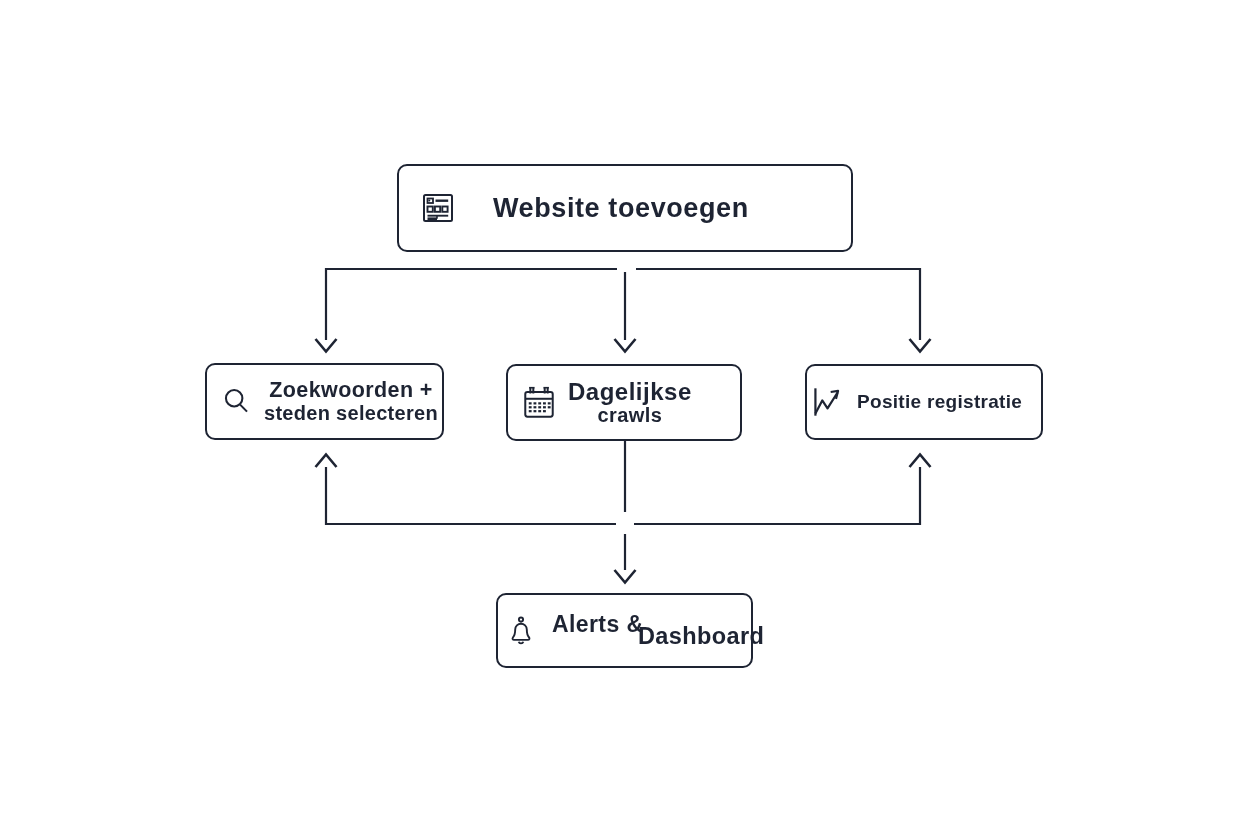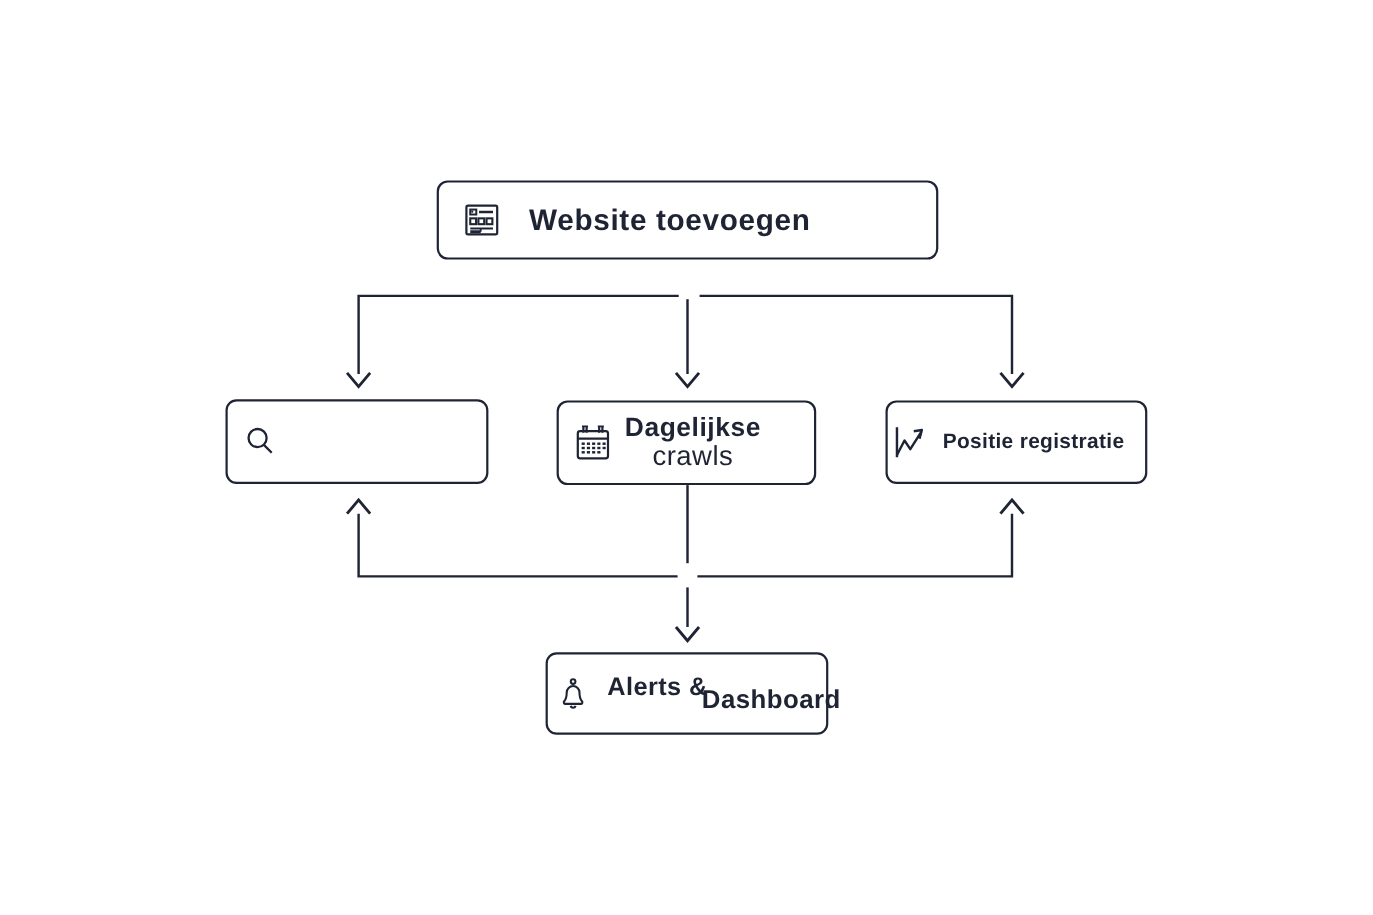--- a/index.html
+++ b/index.html
@@ -24,42 +24,42 @@
     background: #ffffff;
     border: 2.3px solid #1e2433;
     border-radius: 10px;
     display: flex;
     align-items: center;
   }
   .node .icon { flex: 0 0 auto; display: flex; align-items: center; justify-content: center; }
   .node .icon svg { display: block; }
 
   
-  #node-website { left: 397px; top: 164px; width: 456px; height: 72px; padding-left: 21px; }
+  #node-website { left: 397px; top: 164px; width: 456px; height: 88px; padding-left: 21px; gap: 12px; }
   #node-website .icon { width: 36px; }
   #node-website .label {
     margin-left: 25px;
     font-size: 27px;
     font-weight: 700;
     letter-spacing: 0.6px;
     white-space: nowrap;
   }
 
   
   #node-keywords { left: 205px; top: 363px; width: 239px; height: 77px; padding-left: 13px; }
   #node-keywords .icon { width: 34px; }
   #node-keywords .text { margin-left: 6px; flex: 1; text-align: center; line-height: 1.13; }
   #node-keywords .l1 { font-size: 21.5px; font-weight: 700; letter-spacing: 0.4px; white-space: nowrap; }
   #node-keywords .l2 { font-size: 20px; font-weight: 600; letter-spacing: 0.3px; white-space: nowrap; }
 
   #node-crawls { left: 506px; top: 364px; width: 236px; height: 77px; padding-left: 12px; }
   #node-crawls .icon { width: 38px; }
   #node-crawls .text { margin-left: 10px; text-align: center; line-height: 1.08; }
   #node-crawls .l1 { font-size: 24px; font-weight: 700; letter-spacing: 0.5px; white-space: nowrap; }
-  #node-crawls .l2 { font-size: 25px; font-weight: 400; letter-spacing: 0.4px; white-space: nowrap; }
+  #node-crawls .l2 { font-size: 20px; font-weight: 700; letter-spacing: 0.4px; white-space: nowrap; }
 
   #node-position { left: 805px; top: 364px; width: 238px; height: 76px; }
   #node-position .icon { width: 40px; }
   #node-position .label { margin-left: 10px; font-size: 19px; font-weight: 700; letter-spacing: 0.3px; white-space: nowrap; }
 
   
   #node-alerts { left: 496px; top: 593px; width: 257px; height: 75px; padding-left: 5px; }
   #node-alerts .icon { width: 36px; }
   #node-alerts .text { margin-left: 13px; line-height: 1; }
   #node-alerts .l1 { display: block; font-size: 23px; font-weight: 700; letter-spacing: 0.4px; white-space: nowrap; }
@@ -110,20 +110,24 @@
     </span>
     <span class="label">Website toevoegen</span>
   </div>
 
   <div class="node" id="node-keywords">
     <span class="icon">
       <svg width="34" height="34" viewBox="0 0 36 36" fill="none" stroke="#1e2433" stroke-width="2.2">
         <circle cx="15" cy="14" r="8.7"></circle>
         <line x1="21.3" y1="20.8" x2="28.6" y2="28.2"></line>
       </svg>
+    </span>
+    <span class="text">
+      <div class="l1">Zoekwoorden +</div>
+      <div class="l2">steden selecteren</div>
     </span>
   </div>
 
   <div class="node" id="node-crawls">
     <span class="icon">
       <svg width="38" height="38" viewBox="0 0 36 36" fill="none" stroke="#1e2433" stroke-width="1.9">
         <rect x="5" y="7.5" width="26" height="23.5" rx="2"></rect>
         <line x1="9.8" y1="3.5" x2="9.8" y2="9"></line>
         <line x1="12.6" y1="3.5" x2="12.6" y2="9"></line>
         <line x1="23.4" y1="3.5" x2="23.4" y2="9"></line>

